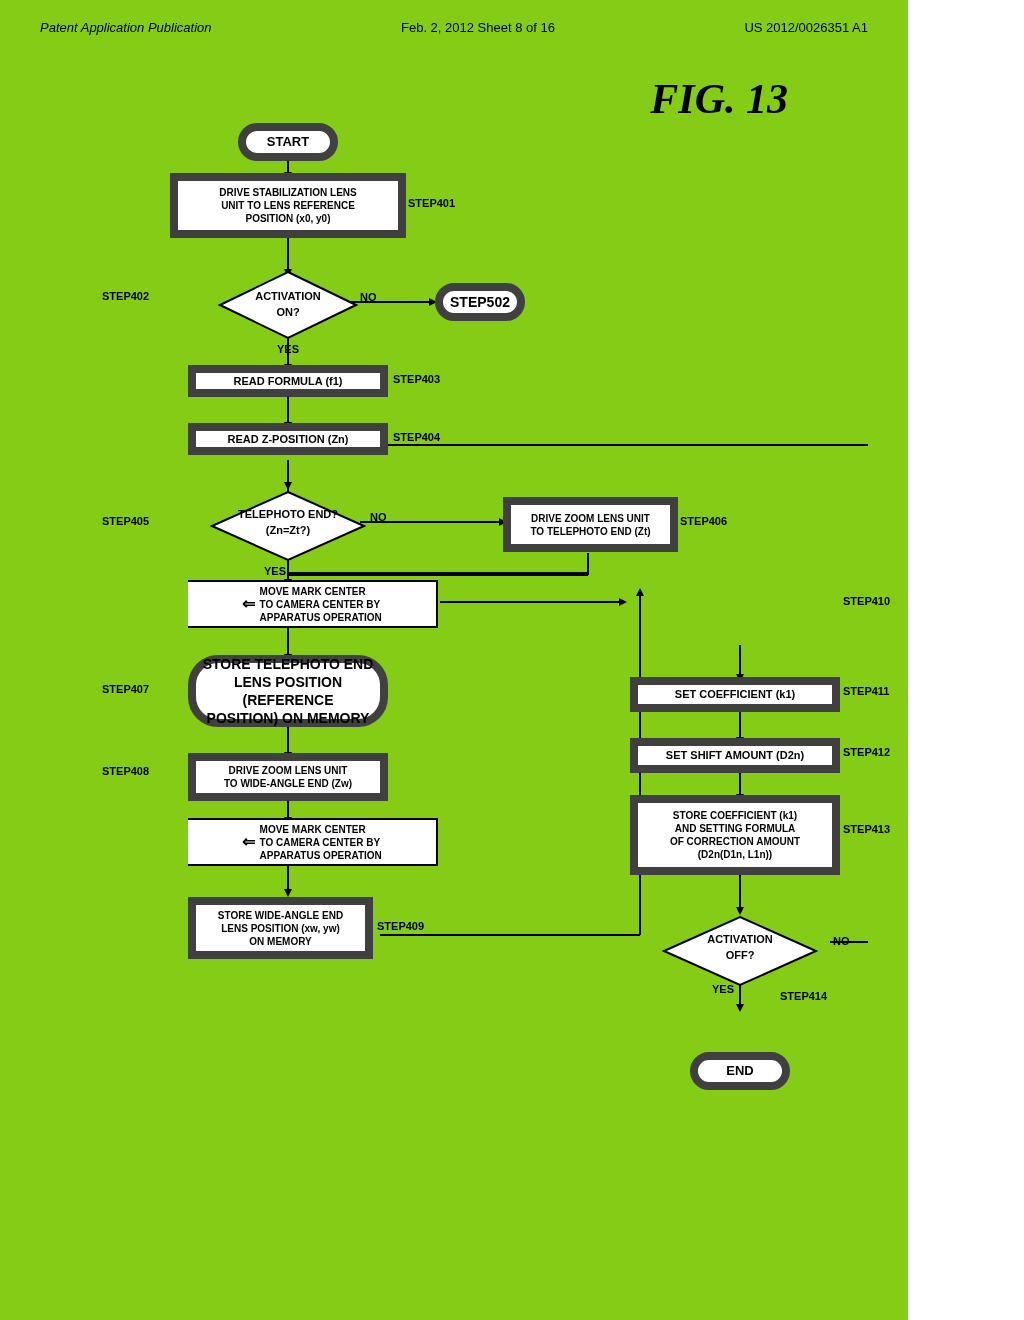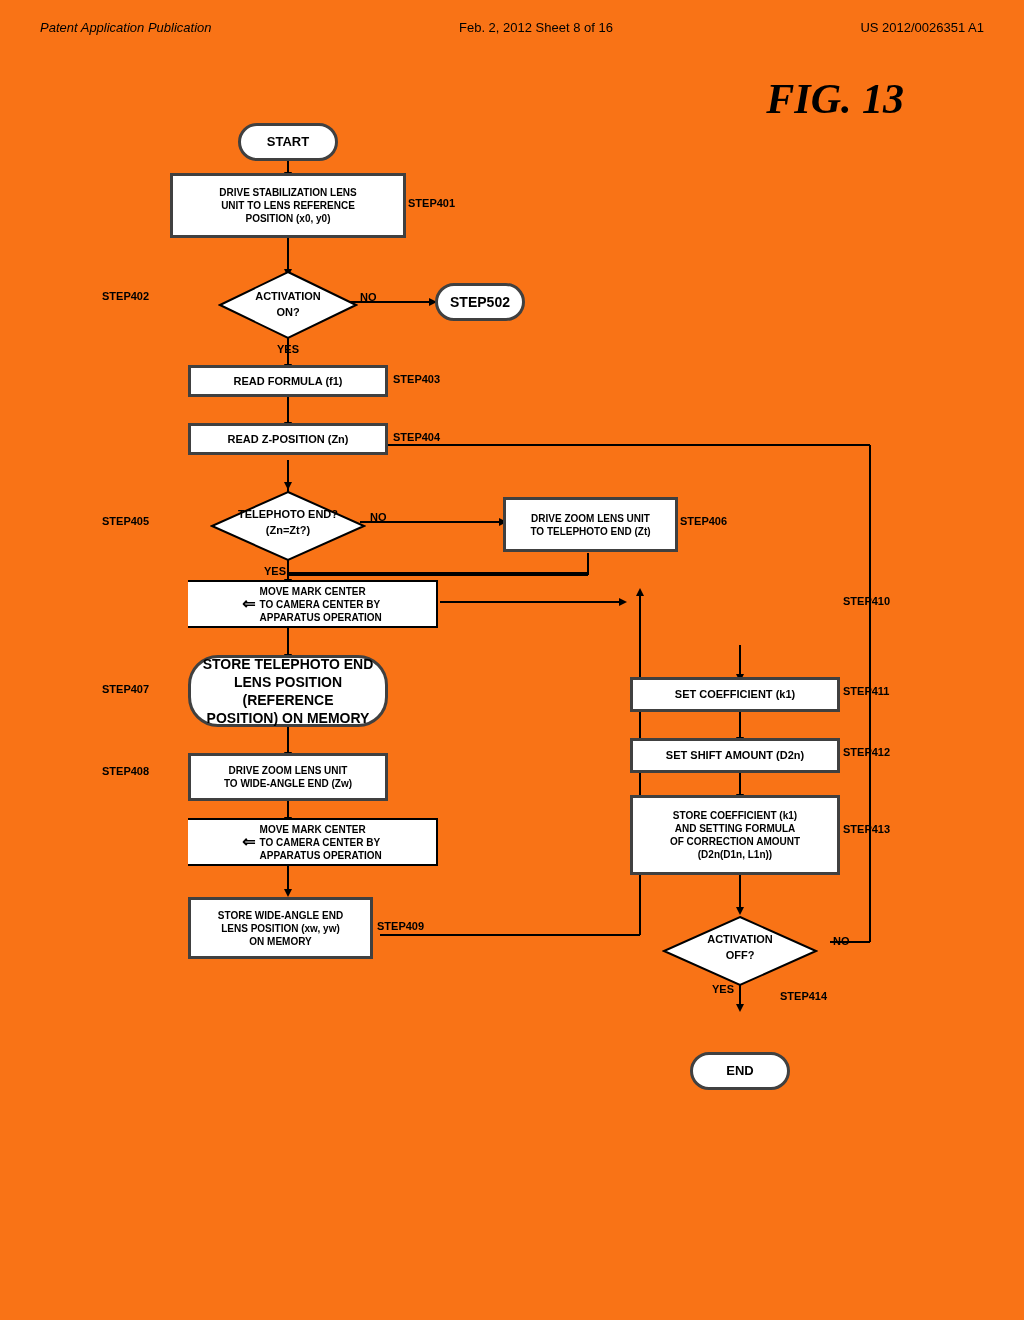--- a/index.html
+++ b/index.html
@@ -5,23 +5,23 @@
     * { box-sizing: border-box; margin: 0; padding: 0; }
     body {
       background: #fff;
       font-family: Arial, sans-serif;
       width: 1024px;
       min-height: 1320px;
       position: relative;
       overflow-x: hidden;
     }
     .page {
-      width: 1024px;
+      width: 908px;
       min-height: 1320px;
-      background: #f97316;
+      background: #84cc16;
       position: relative;
       padding: 20px 40px;
     }
     .header {
       display: flex;
       justify-content: space-between;
       align-items: center;
       margin-bottom: 30px;
       font-size: 13px;
     }
@@ -41,21 +41,21 @@
       right: 80px;
       font-size: 42px;
       font-style: italic;
       font-weight: bold;
       font-family: 'Times New Roman', serif;
     }
 
     
     .fc-box {
       position: absolute;
-      border: 3px solid #404040;
+      border: 8px solid #404040;
       background: #fff;
       display: flex;
       align-items: center;
       justify-content: center;
       text-align: center;
       font-size: 11px;
       font-weight: bold;
       line-height: 1.3;
     }
     .fc-rounded {

